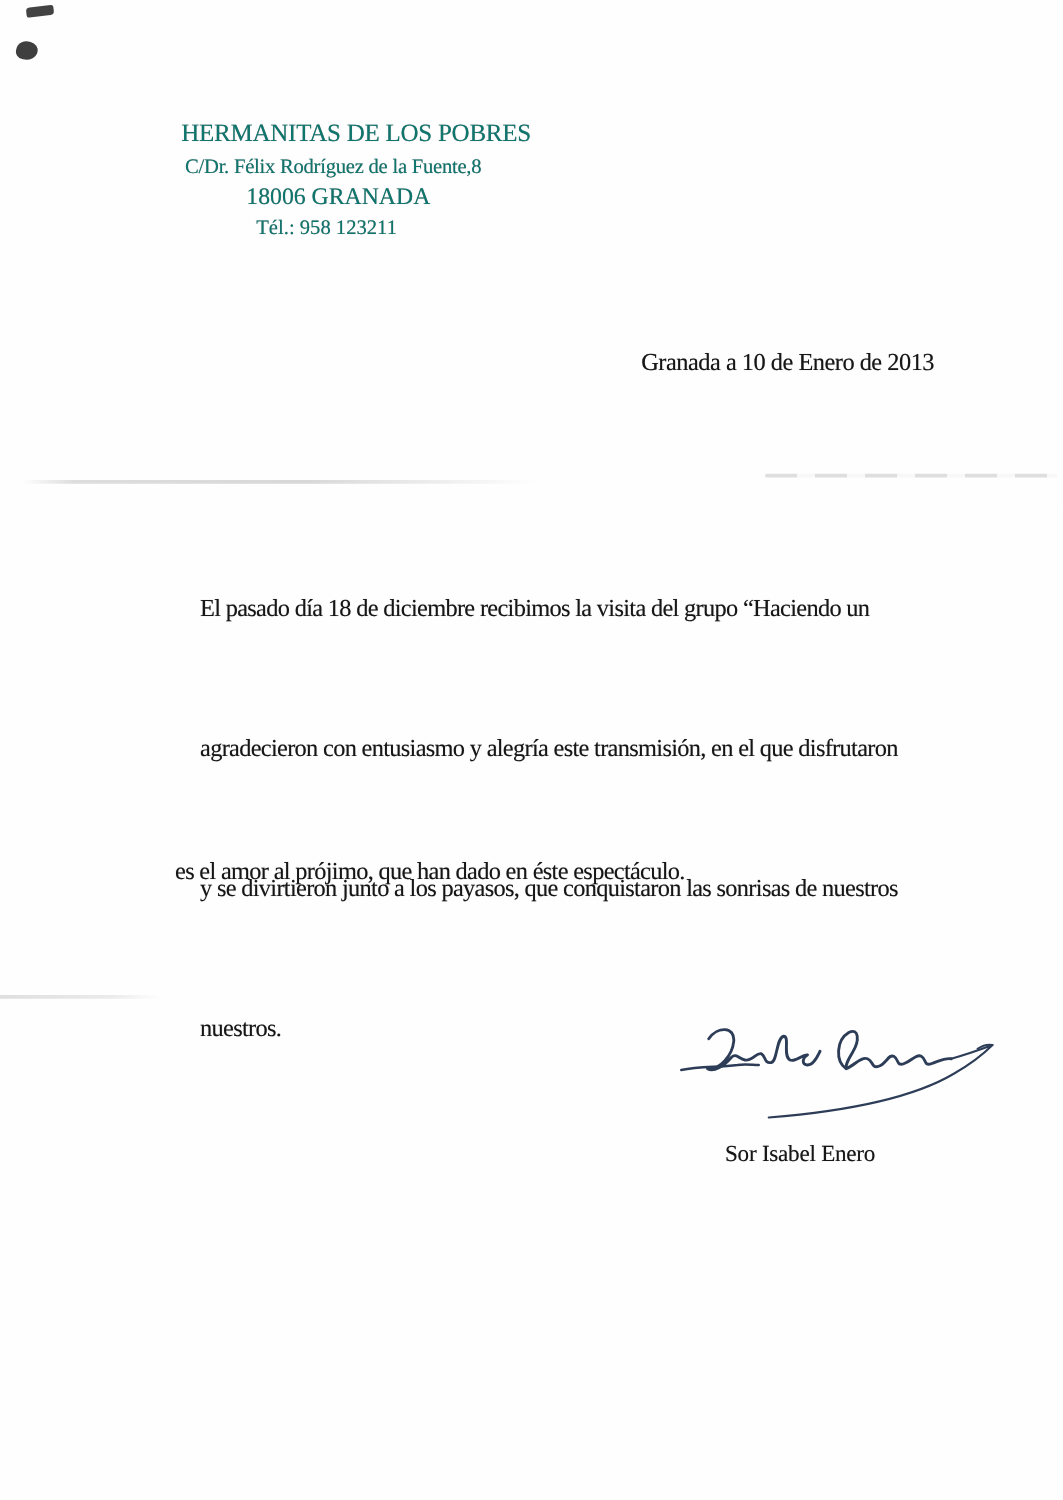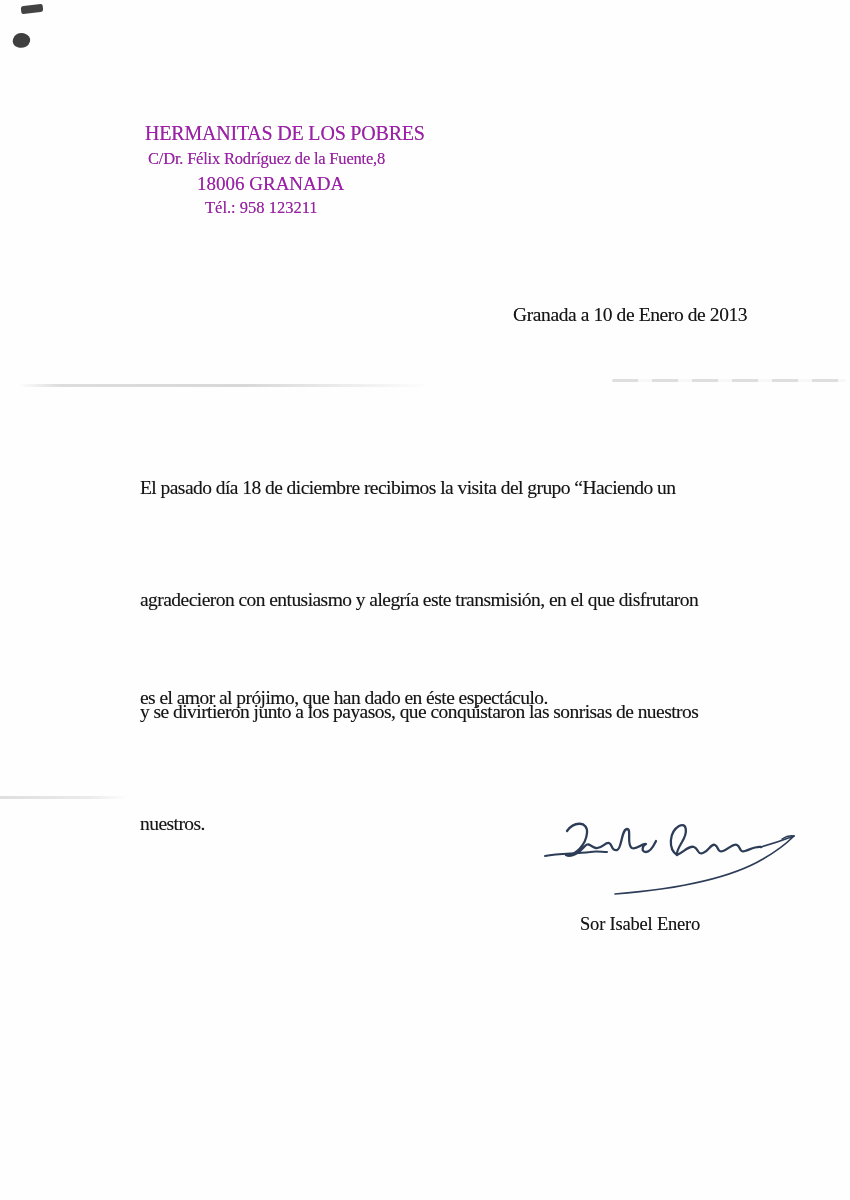--- a/index.html
+++ b/index.html
@@ -13,51 +13,49 @@
     height: 1200px;
     background: #fefefe;
     overflow: hidden;
     font-family: "Liberation Serif", "DejaVu Serif", serif;
     color: #161616;
   }
   
   .letterhead-line {
     position: absolute;
     white-space: pre;
-    color: #a21caf;
+    color: #0f766e;
     text-shadow: 0 0 0.6px rgba(0,0,0,0.45);
-    margin-top: 26px;
   }
   .lh-org     { left: 145px; top:  96px; font-size: 20px; letter-spacing: -0.2px; }
   .lh-addr    { left: 148px; top: 123px; font-size: 16.5px; letter-spacing: -0.2px; }
   .lh-city    { left: 197px; top: 147px; font-size: 19px; }
   .lh-phone   { left: 205px; top: 172px; font-size: 16.5px; }
 
   
   .dateline {
     position: absolute;
     left: 513px; top: 280px;
     font-size: 19.5px;
     letter-spacing: -0.4px;
     white-space: pre;
     text-shadow: 0 0 0.6px rgba(0,0,0,0.45);
-    margin-top: 24px;
   }
 
   
   .paragraph {
     position: absolute;
     left: 140px;
     font-size: 19.5px;
     letter-spacing: -0.55px;
     line-height: 37.4px;
     white-space: pre;
     text-shadow: 0 0 0.7px rgba(0,0,0,0.4);
   }
-  .paragraph-1 { top: 394px; }
+  .paragraph-1 { top: 394px; margin-left: 20px; }
   .paragraph-2 { top: 604px; }
 
   
   .signature-svg {
     position: absolute;
     left: 538px; top: 812px;
     width: 262px; height: 88px;
   }
   .signer-name {
     position: absolute;

